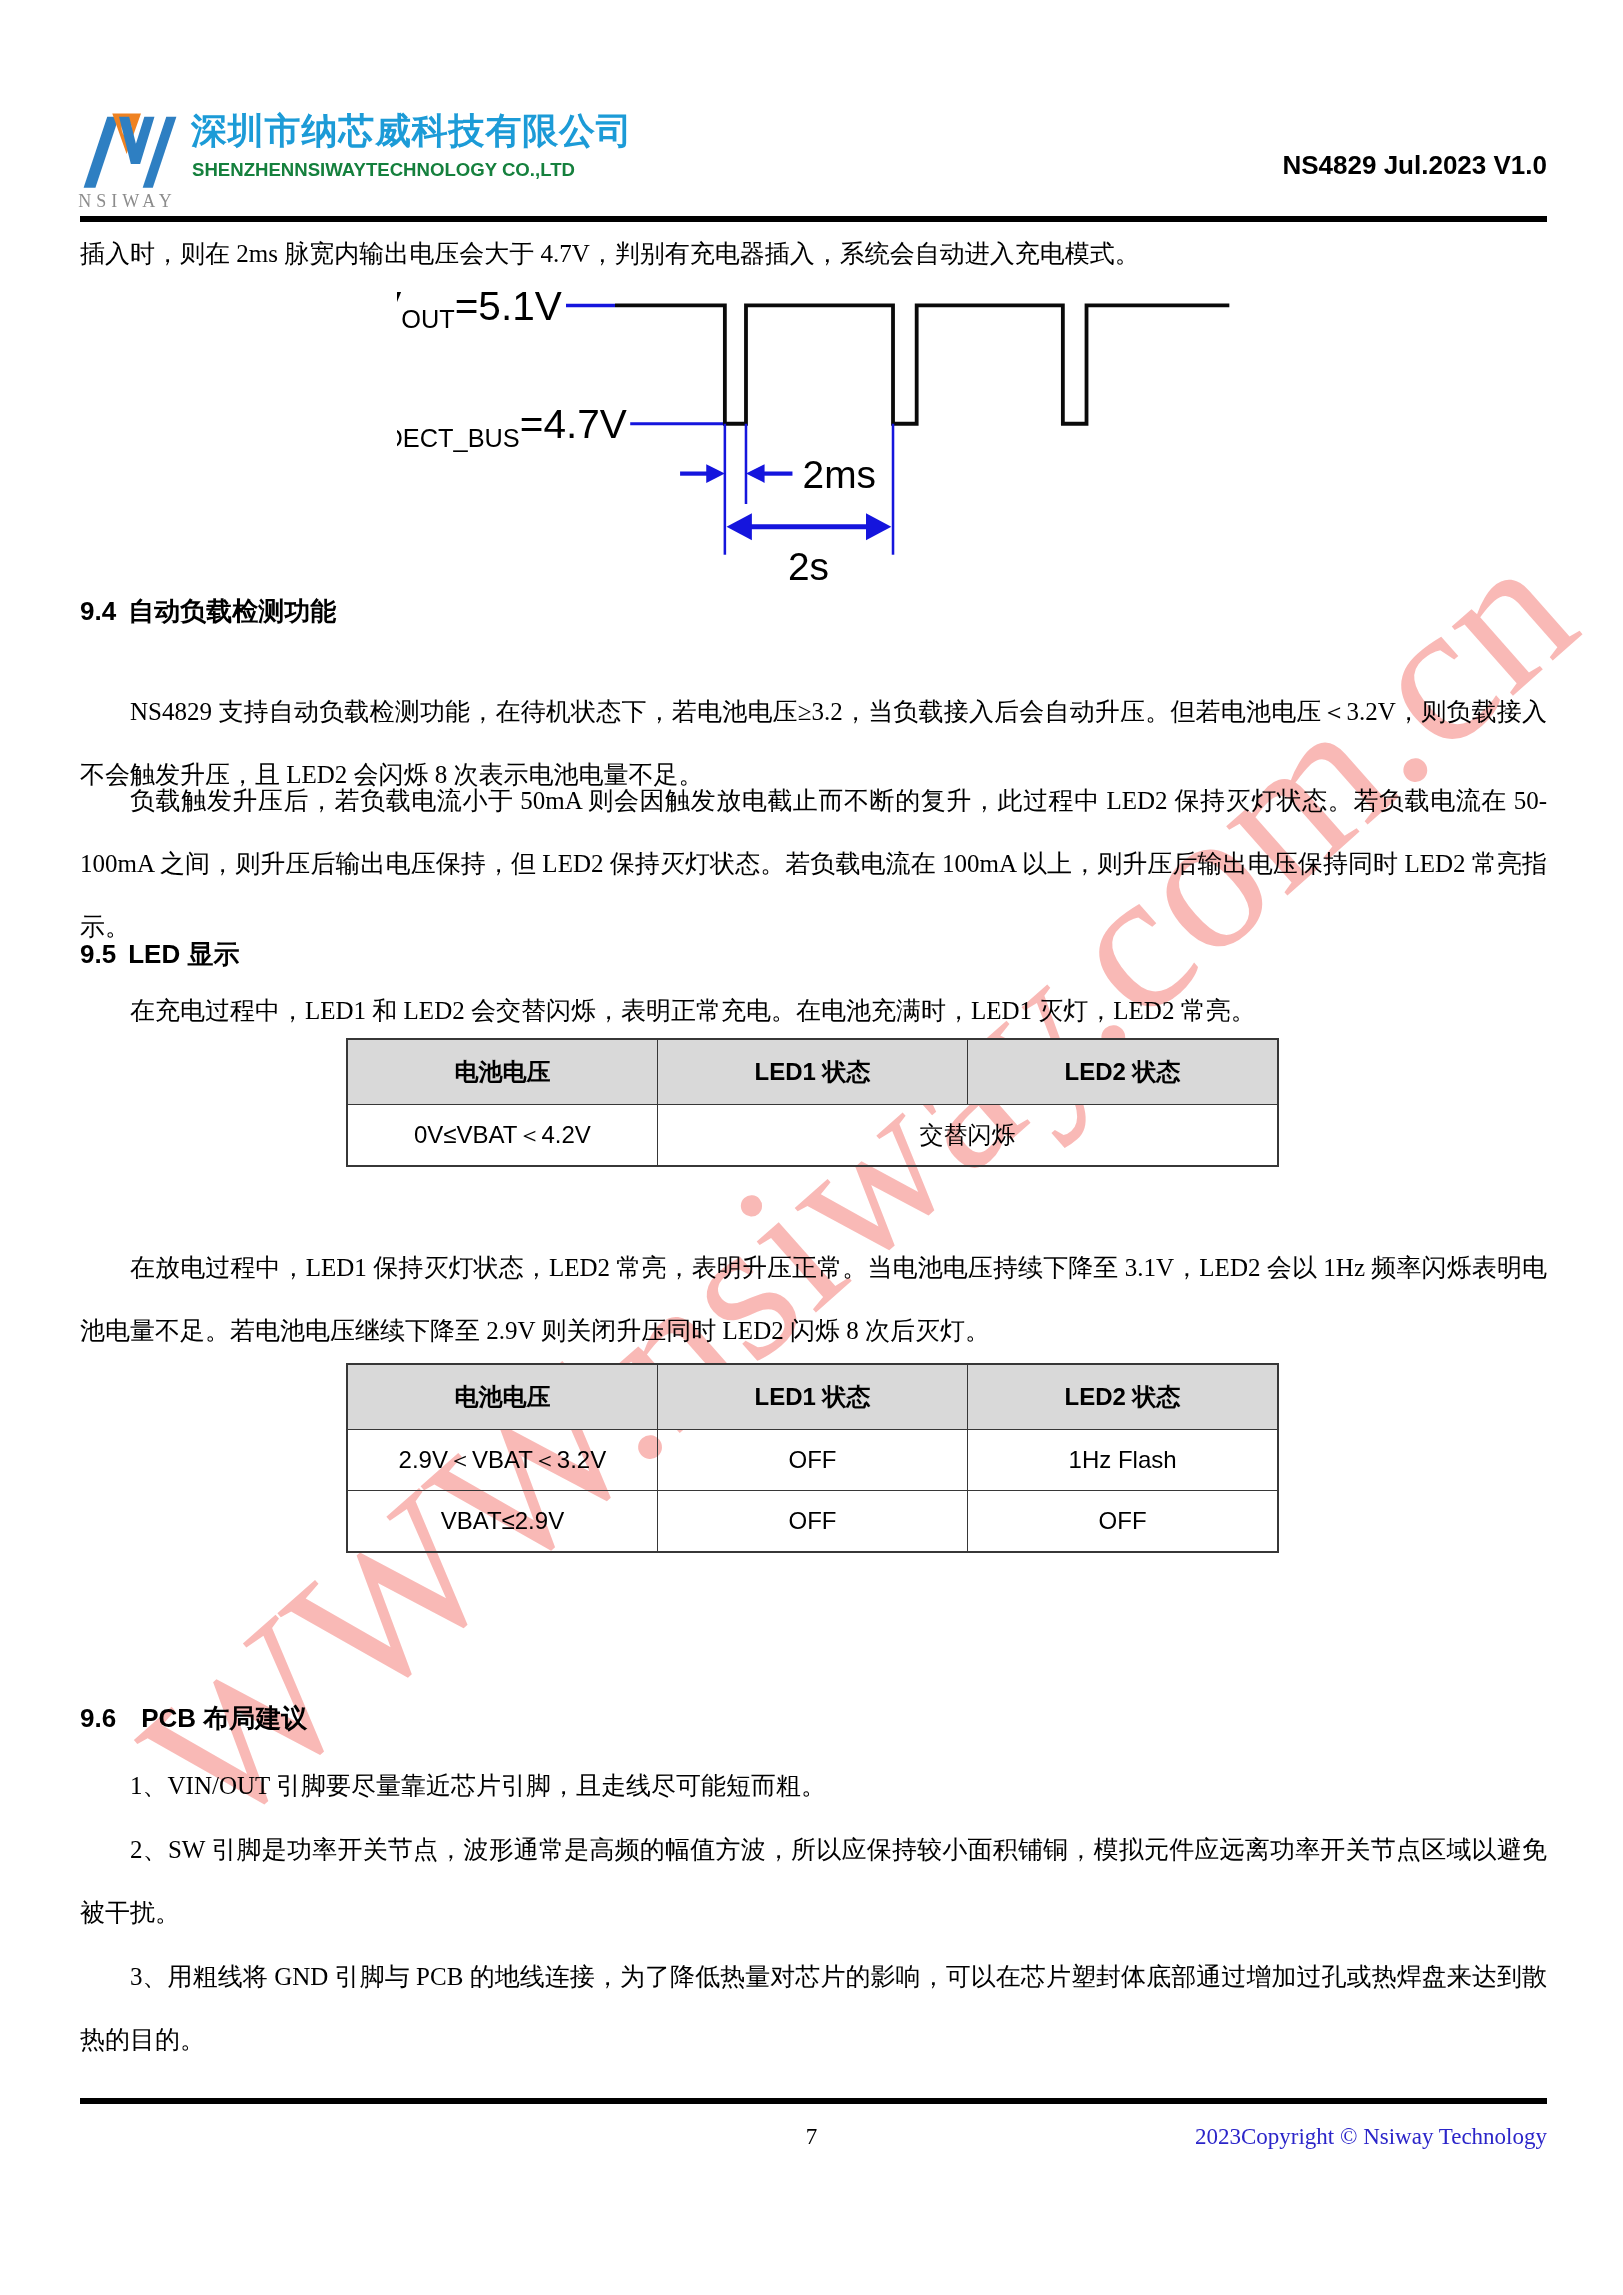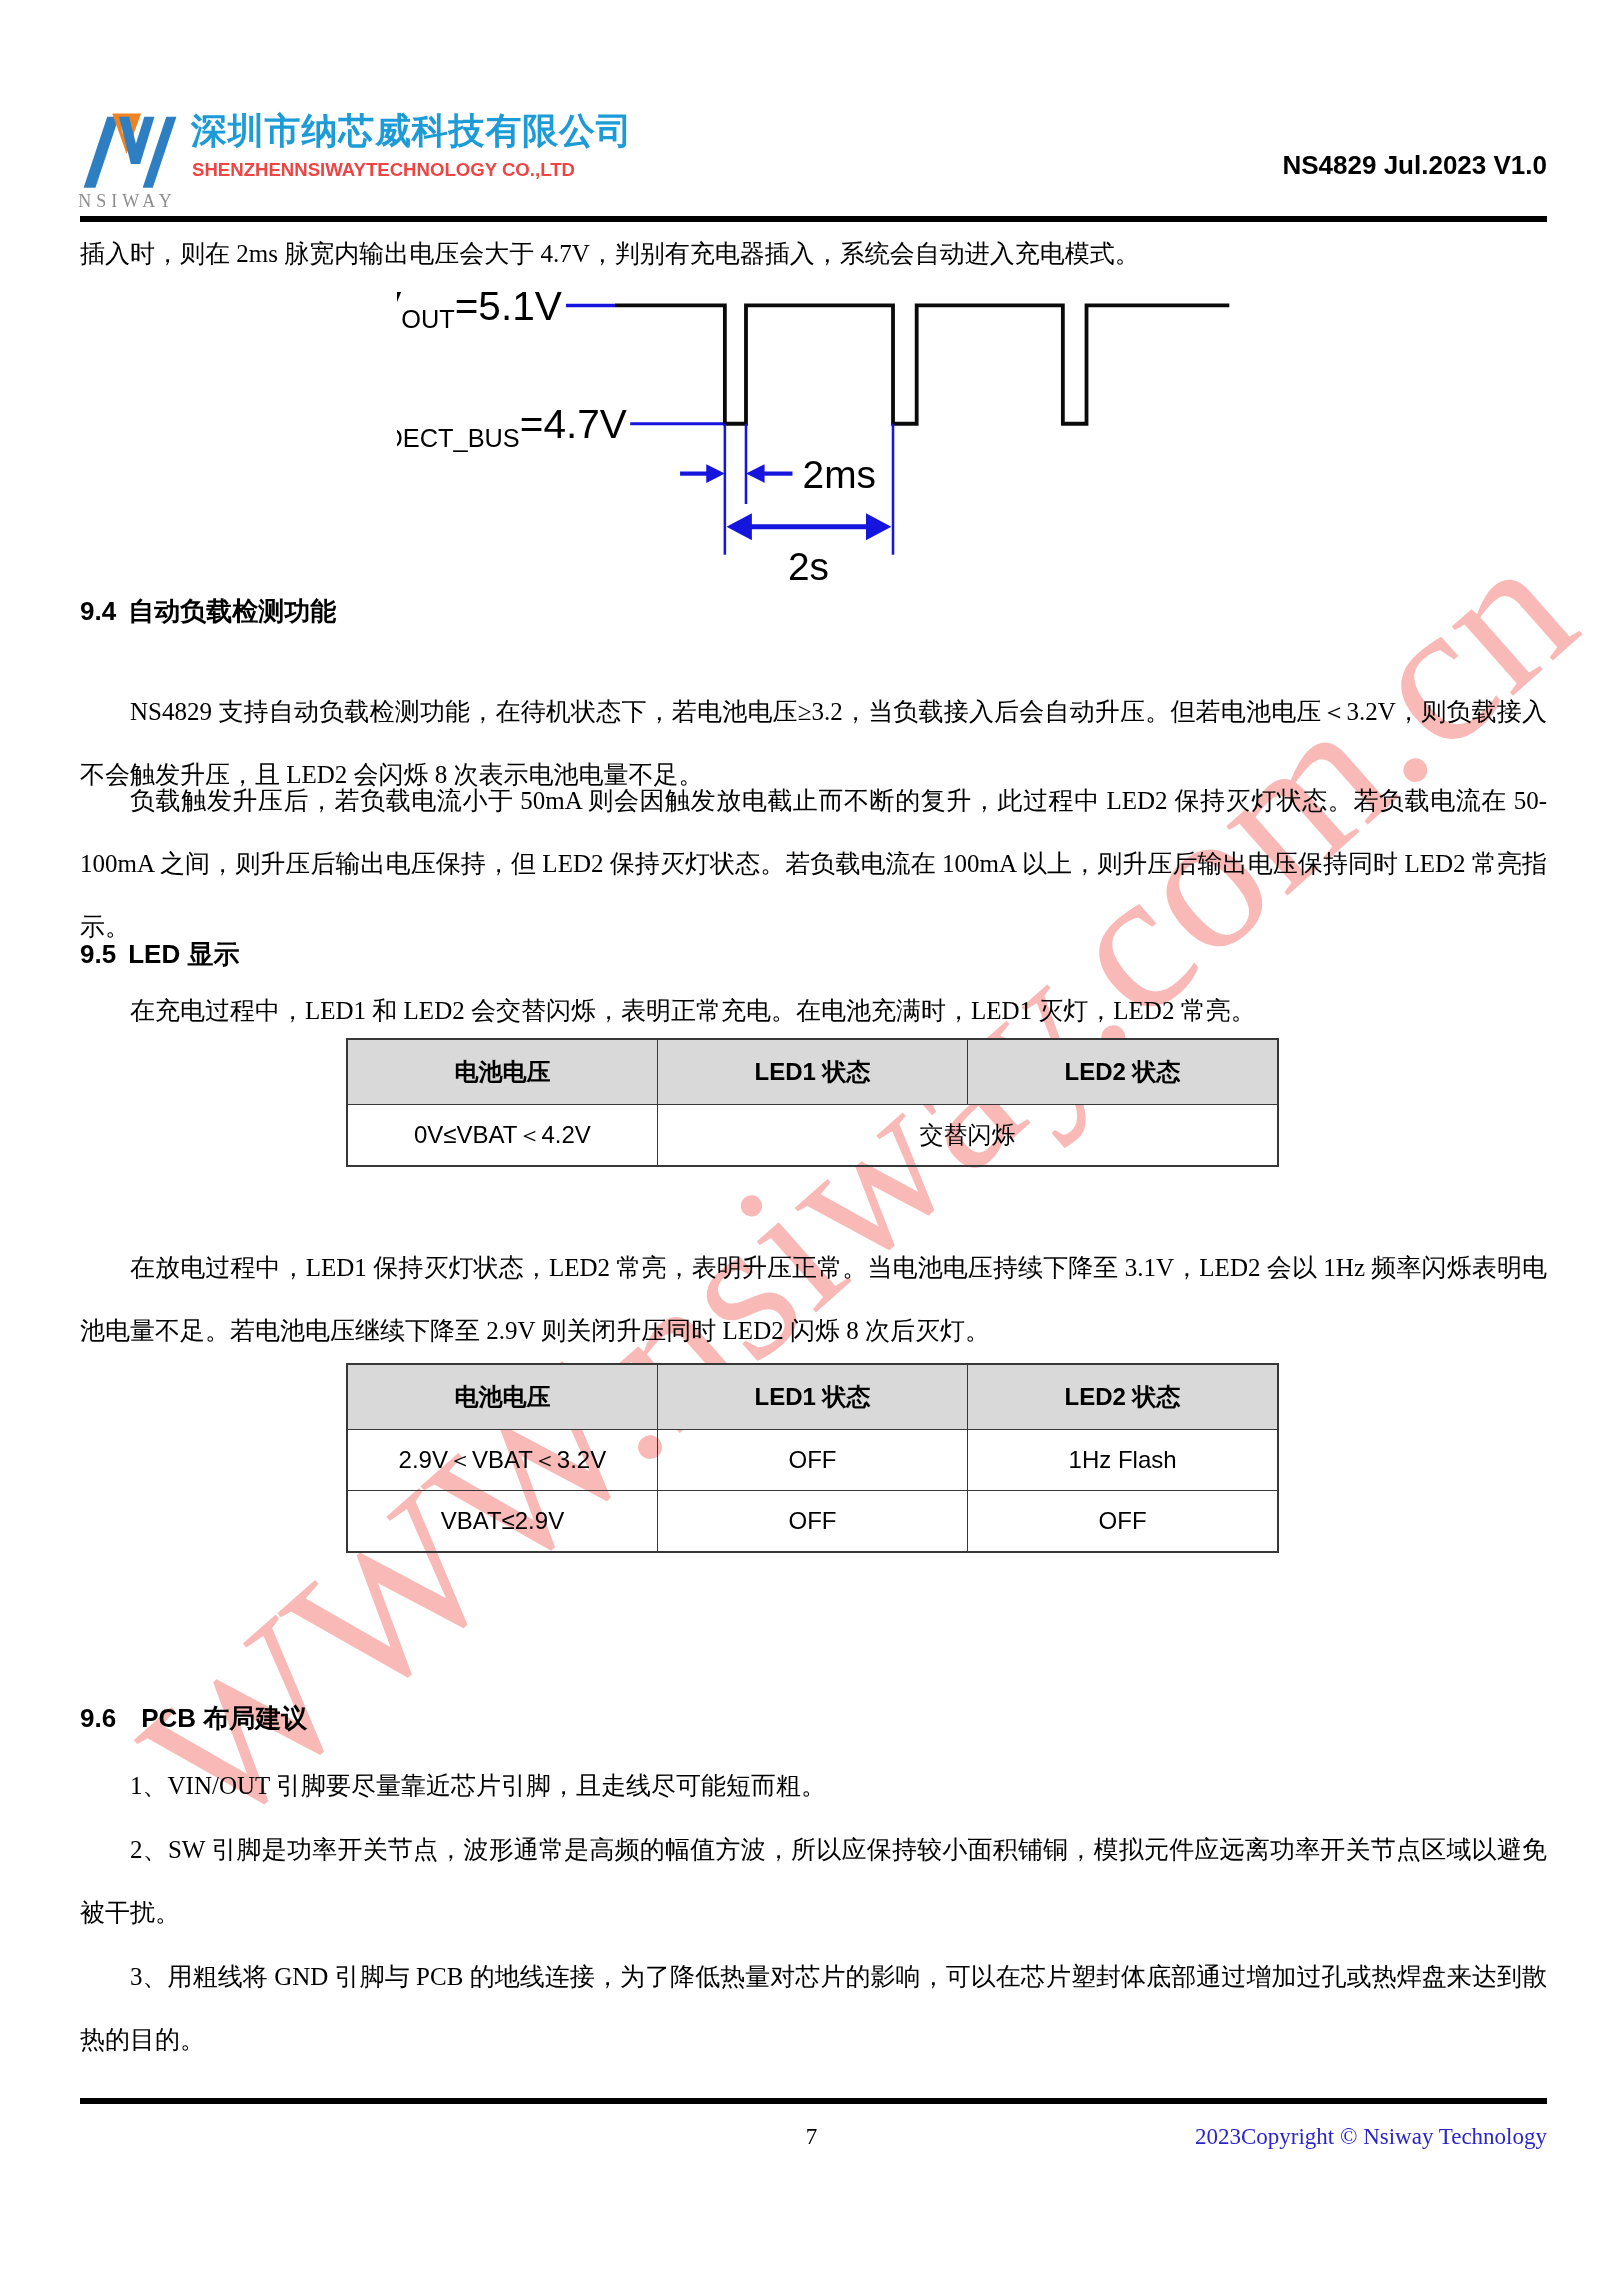--- a/index.html
+++ b/index.html
@@ -25,21 +25,21 @@
     font-family:"Liberation Serif",serif;font-size:18px;color:#8c8c8c;letter-spacing:5px;
   }
   .company-cn{
     position:absolute;left:191px;top:107px;
     font-family:"Liberation Sans","DejaVu Sans",sans-serif;
     font-weight:bold;font-size:36px;color:#1c9bd7;letter-spacing:0.8px;text-align:center;
   }
   .company-en{
     position:absolute;left:192px;top:159px;
     font-family:"Liberation Sans","DejaVu Sans",sans-serif;
-    font-weight:bold;font-size:18.6px;color:#ef4444;
+    font-weight:bold;font-size:18.6px;color:#15803d;
   }
   .doc-ref{
     position:absolute;right:76px;top:150px;
     font-family:"Liberation Sans","DejaVu Sans",sans-serif;
     font-weight:bold;font-size:26px;color:#000;
   }
   .header-rule{position:absolute;left:80px;right:76px;top:216px;height:6px;background:#000;}
   
   .para{
     position:absolute;left:80px;width:1467px;

